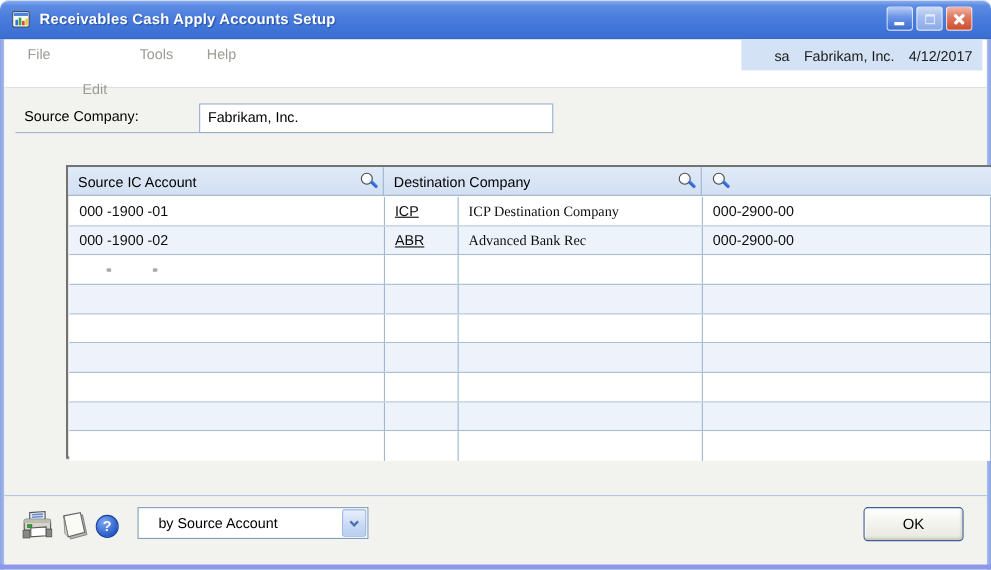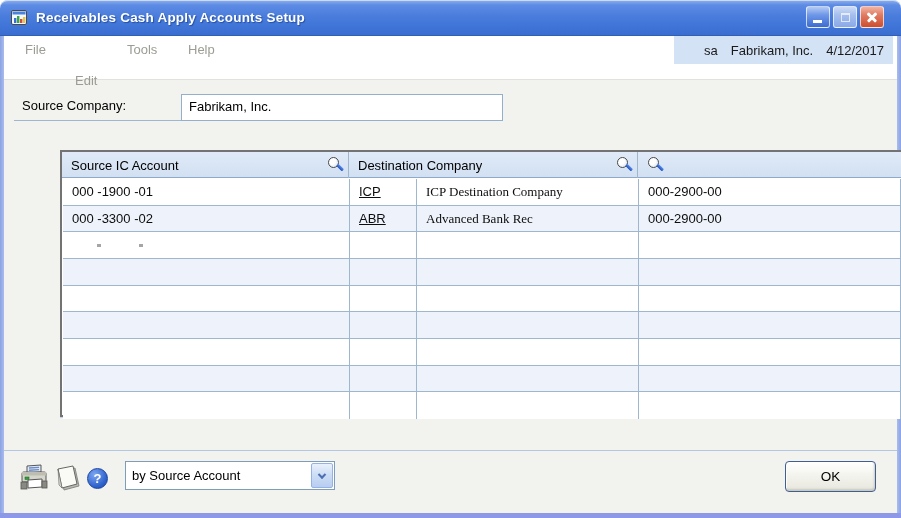--- a/index.html
+++ b/index.html
@@ -101,21 +101,21 @@
   
   .footer-divider{position:absolute;left:0;top:414px;width:893px;height:1px;background:#b3c6e2;}
   .icon-btn{position:absolute;cursor:pointer;}
   .printer-icon{left:15px;top:427px;width:30px;height:30px;}
   .note-icon{left:49px;top:428px;width:30px;height:30px;}
   .help-icon{left:83px;top:432px;width:21px;height:21px;border-radius:50%;
     background:radial-gradient(circle at 35% 30%,#7fa8f2,#2e62cc 65%,#1c4aa8);
     border:1px solid #1a44a0;color:#fff;font-weight:bold;font-size:13px;
     display:flex;align-items:center;justify-content:center;}
   .combo{position:absolute;left:121px;top:425px;width:210px;height:29px;background:#fff;
-    border:1px solid #7f9db9;display:flex;align-items:center;cursor:pointer;}
+    border:1px solid #7f9db9;display:flex;align-items:center;cursor:pointer;padding-left:12px;}
   .combo-value{flex:1;padding-left:6px;color:#000;white-space:nowrap;overflow:hidden;}
   .combo-btn{position:relative;width:22px;height:25px;margin:1px;border:1px solid #96b2e4;border-radius:2px;
     background:linear-gradient(180deg,#e9f1fc,#cbdcf5 50%,#b8cef0);}
   .combo-btn .chev{border-color:#4b6fb0;}
   .ok-btn{position:absolute;left:781px;top:425px;width:91px;height:31px;border-radius:4px;
     border:1px solid #3e5e94;color:#000;font-size:13.5px;
     background:linear-gradient(180deg,#ffffff,#f4f4ee 45%,#e7e7df);
     box-shadow:inset -1px -2px 2px #c9c9bd, inset 1px 1px 0 #ffffff;
     display:flex;align-items:center;justify-content:center;cursor:pointer;}
 </style>
@@ -182,21 +182,21 @@
         </div>
       </div>
       <div class="grid-body">
           <div class="grid-row">
             <div class="grid-cell cell-c1">000 -1900 -01</div>
             <div class="grid-cell cell-c2">ICP</div>
             <div class="grid-cell cell-c3">ICP Destination Company</div>
             <div class="grid-cell cell-c4">000-2900-00</div>
           </div>
           <div class="grid-row alt">
-            <div class="grid-cell cell-c1">000 -3300 -02</div>
+            <div class="grid-cell cell-c1">000 -1900 -02</div>
             <div class="grid-cell cell-c2">ABR</div>
             <div class="grid-cell cell-c3">Advanced Bank Rec</div>
             <div class="grid-cell cell-c4">000-2900-00</div>
           </div>
           <div class="grid-row">
             <div class="grid-cell cell-c1">
               <span class="seg-dot d1"></span>
               <span class="seg-dot d2"></span>
             </div>
             <div class="grid-cell cell-c2"></div>

